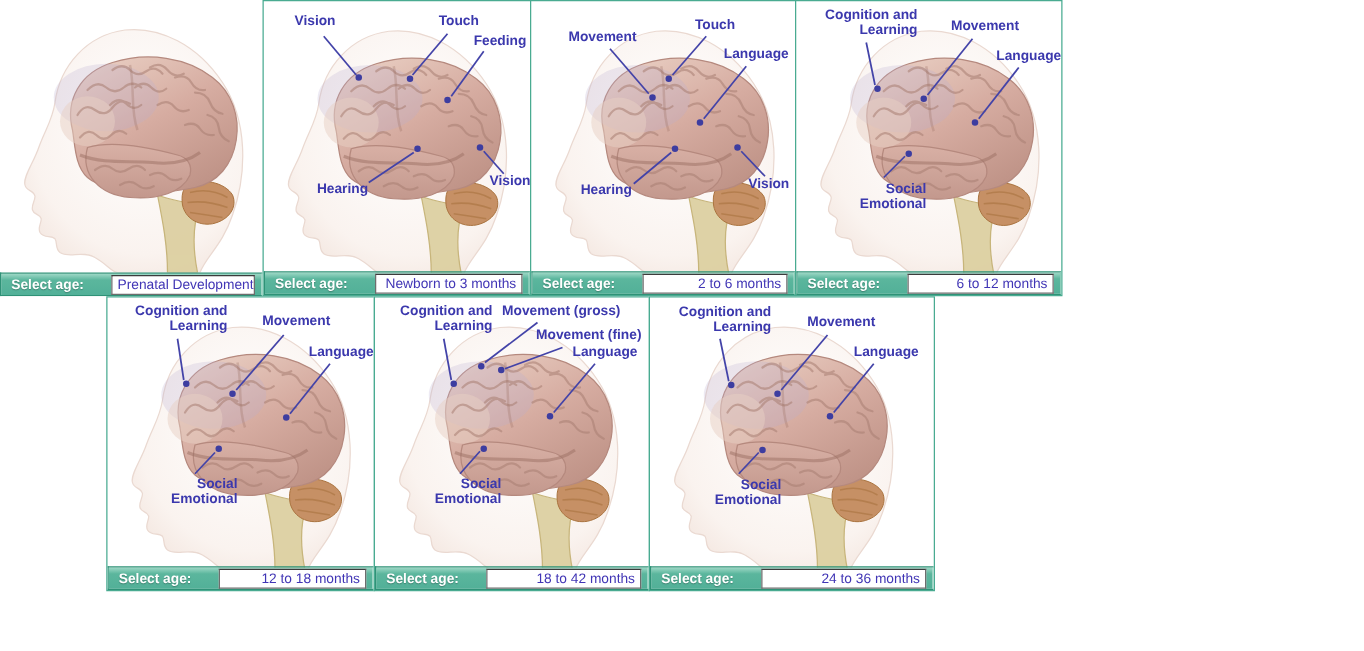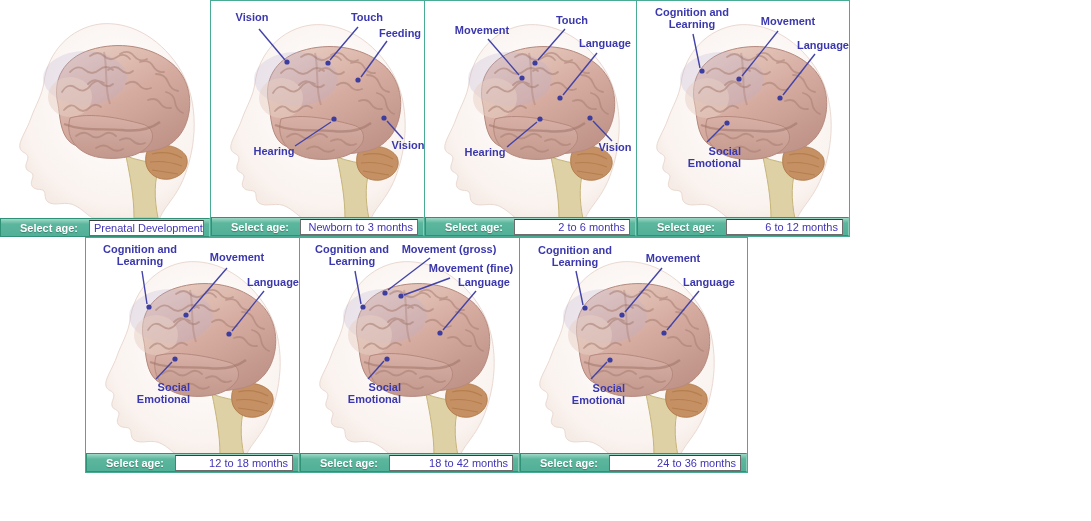--- a/index.html
+++ b/index.html
@@ -5,27 +5,27 @@
   html,body{margin:0;padding:0;background:#fff;}
   body{width:1091px;height:521px;position:relative;overflow:hidden;
        font-family:"Liberation Sans",sans-serif;}
   .panel{position:absolute;background:#fff;box-sizing:border-box;overflow:hidden;}
   .panel.bordered{border:1px solid #49ab91;}
   .art,.overlay{position:absolute;left:0;top:0;width:213px;height:218px;}
   .overlay{pointer-events:none;}
   .lbl{position:absolute;font-weight:bold;font-size:11px;line-height:11.5px;
        color:#3b38ad;white-space:nowrap;transform:translateX(-50%);z-index:3;}
   .lbl.block{white-space:normal;text-align:right;}
-  .lbl.leftblock{transform:none;white-space:normal;text-align:center;width:84px;}
+  .lbl.leftblock{transform:none;white-space:normal;text-align:right;width:84px;}
   .agebar{position:absolute;left:0;right:0;bottom:0;height:19px;
           background:linear-gradient(#9ed8c6,#5bb69d 30%,#52b098);
           border:1px solid #2f9277;border-right-color:#8bcdb9;box-sizing:border-box;
           display:flex;align-items:center;z-index:4;}
   .agelabel{color:#fff;font-weight:bold;font-size:11px;padding-left:8px;
-            width:80px;flex:0 0 auto;text-shadow:0 1px 1px rgba(0,0,0,.28);text-align:center;}
+            width:80px;flex:0 0 auto;text-shadow:0 1px 1px rgba(0,0,0,.28);}
   .agebox{flex:1 1 auto;background:#fff;border:1px solid #6d6d6d;border-top-color:#3c3c3c;
           height:14px;line-height:14px;font-size:11px;color:#4035b5;
           padding:0 4px;margin-right:5px;white-space:nowrap;overflow:hidden;cursor:pointer;text-align:right;}
   line{stroke:#4343a8;stroke-width:1.4;}
   circle.dot{fill:#3d3da0;}
 </style>
 </head>
 <body>
 
 <svg width="0" height="0" style="position:absolute" aria-hidden="true">

